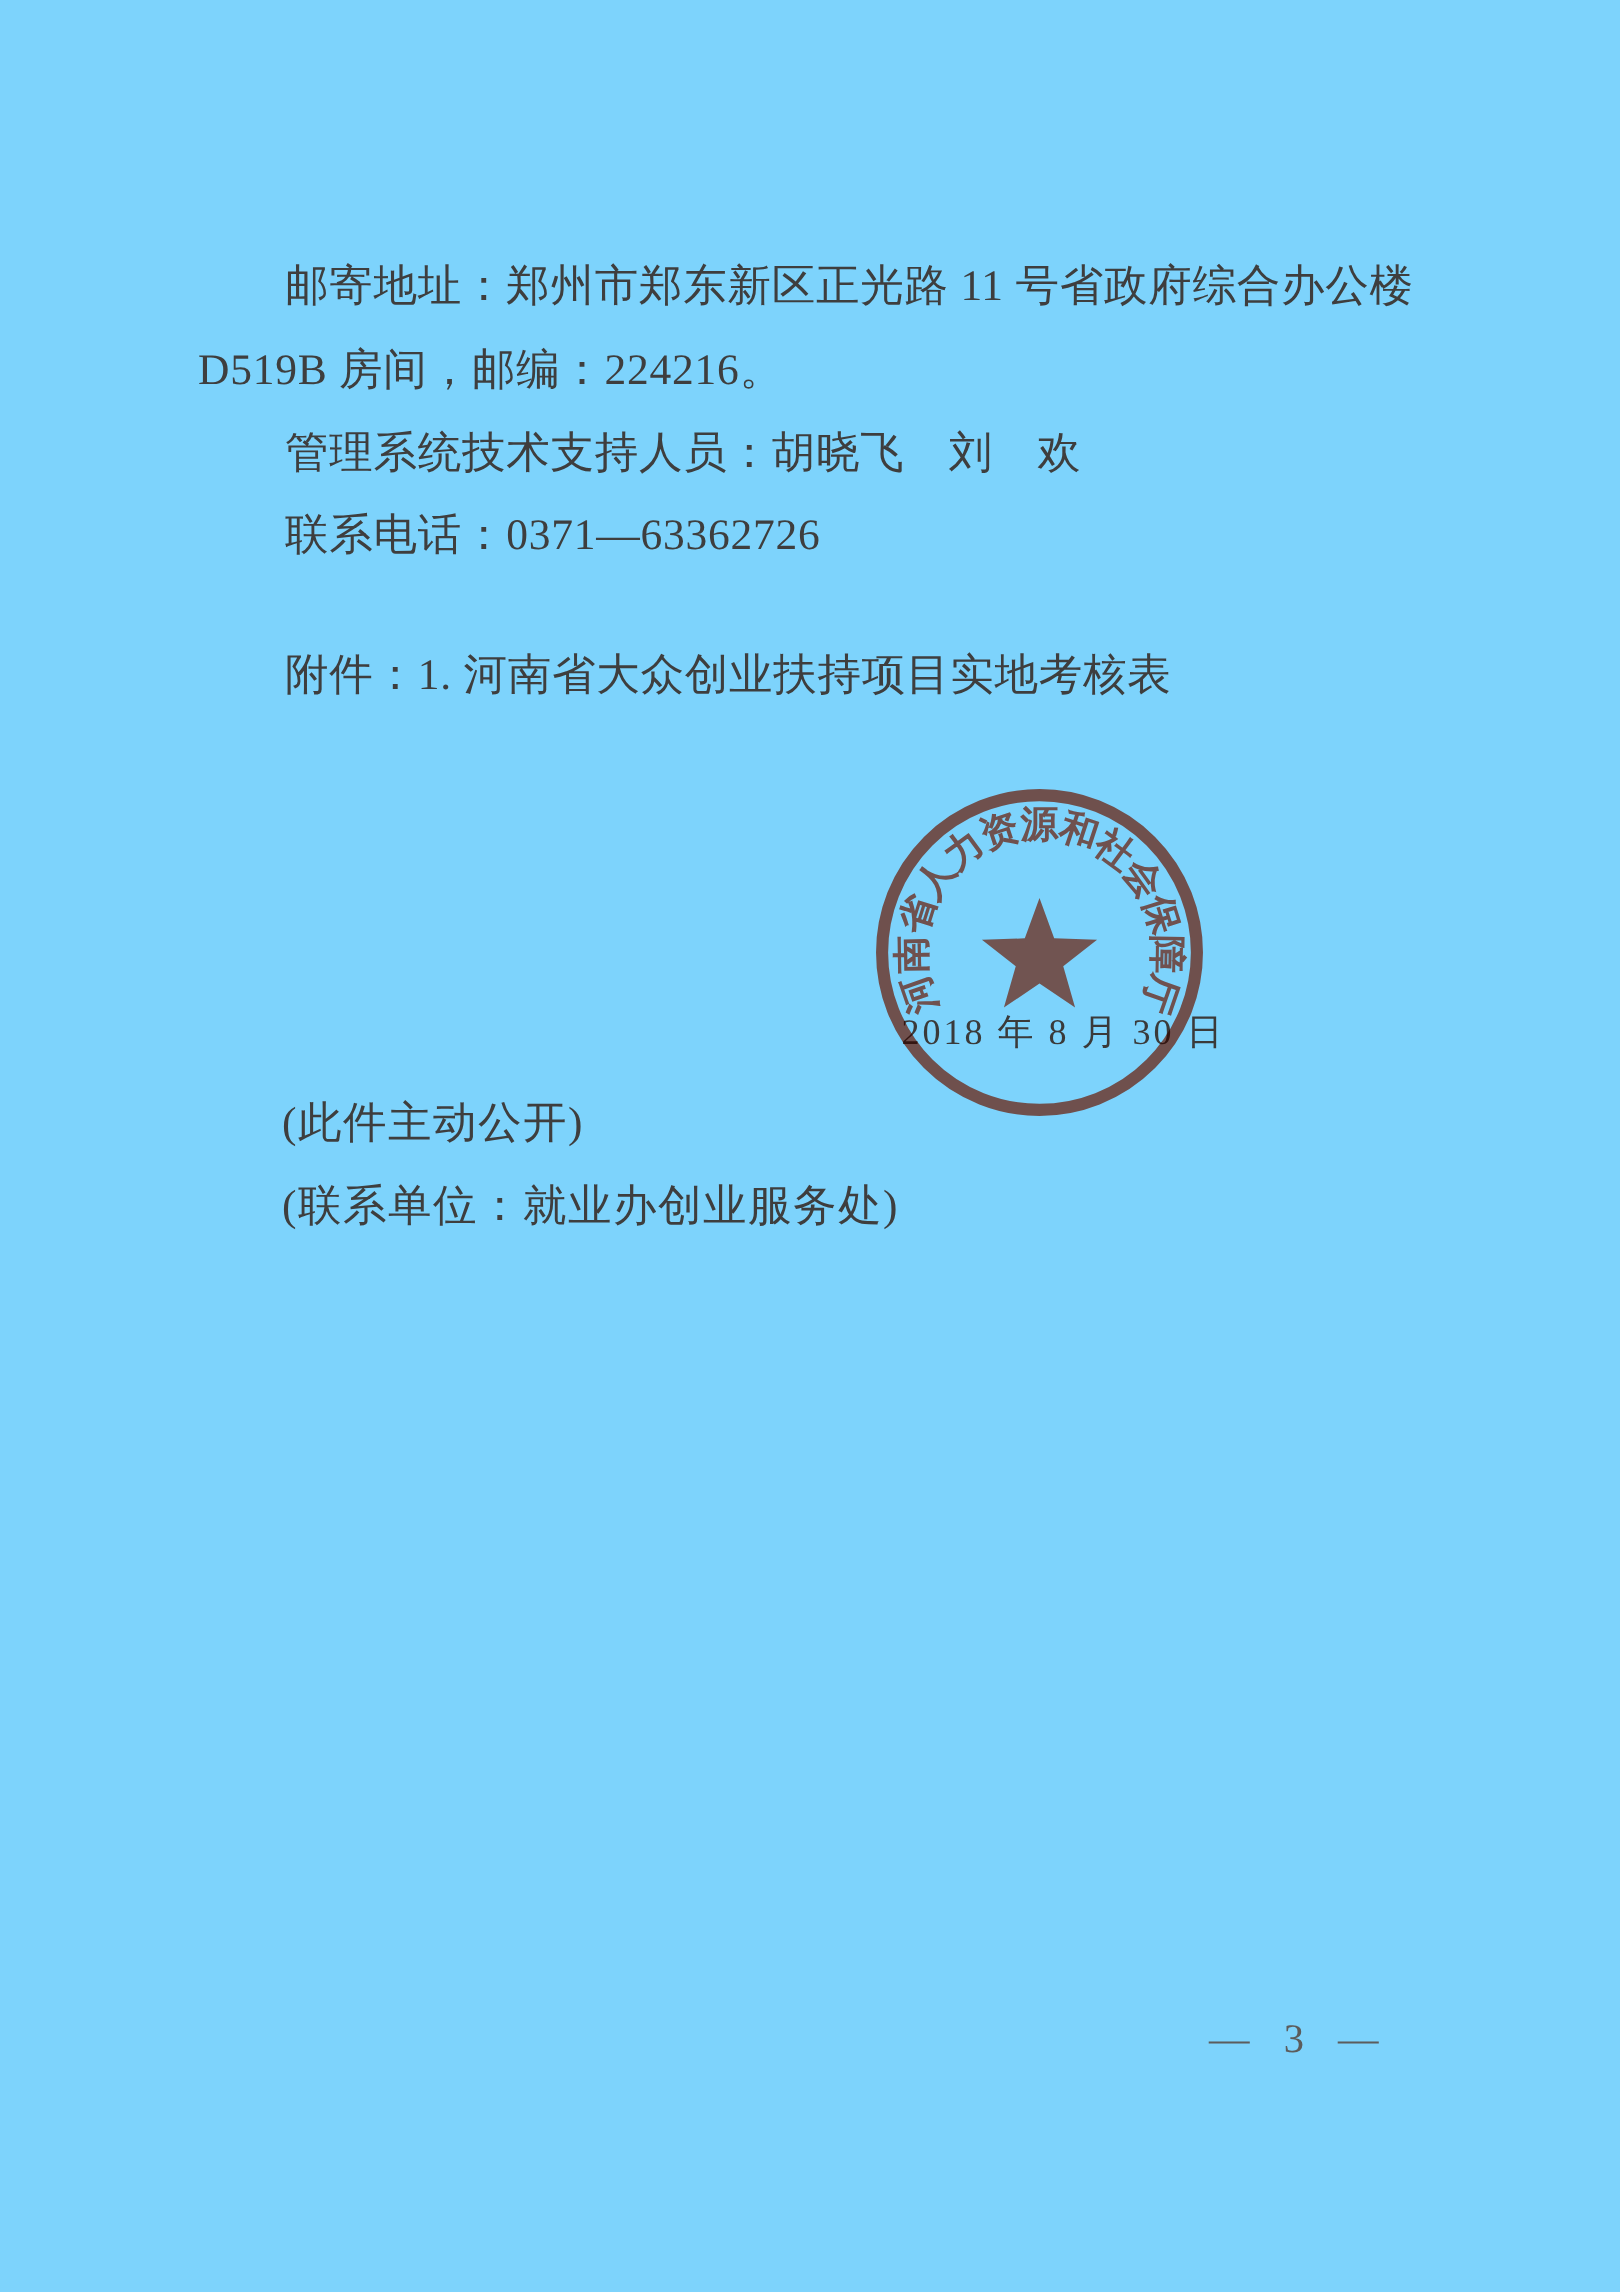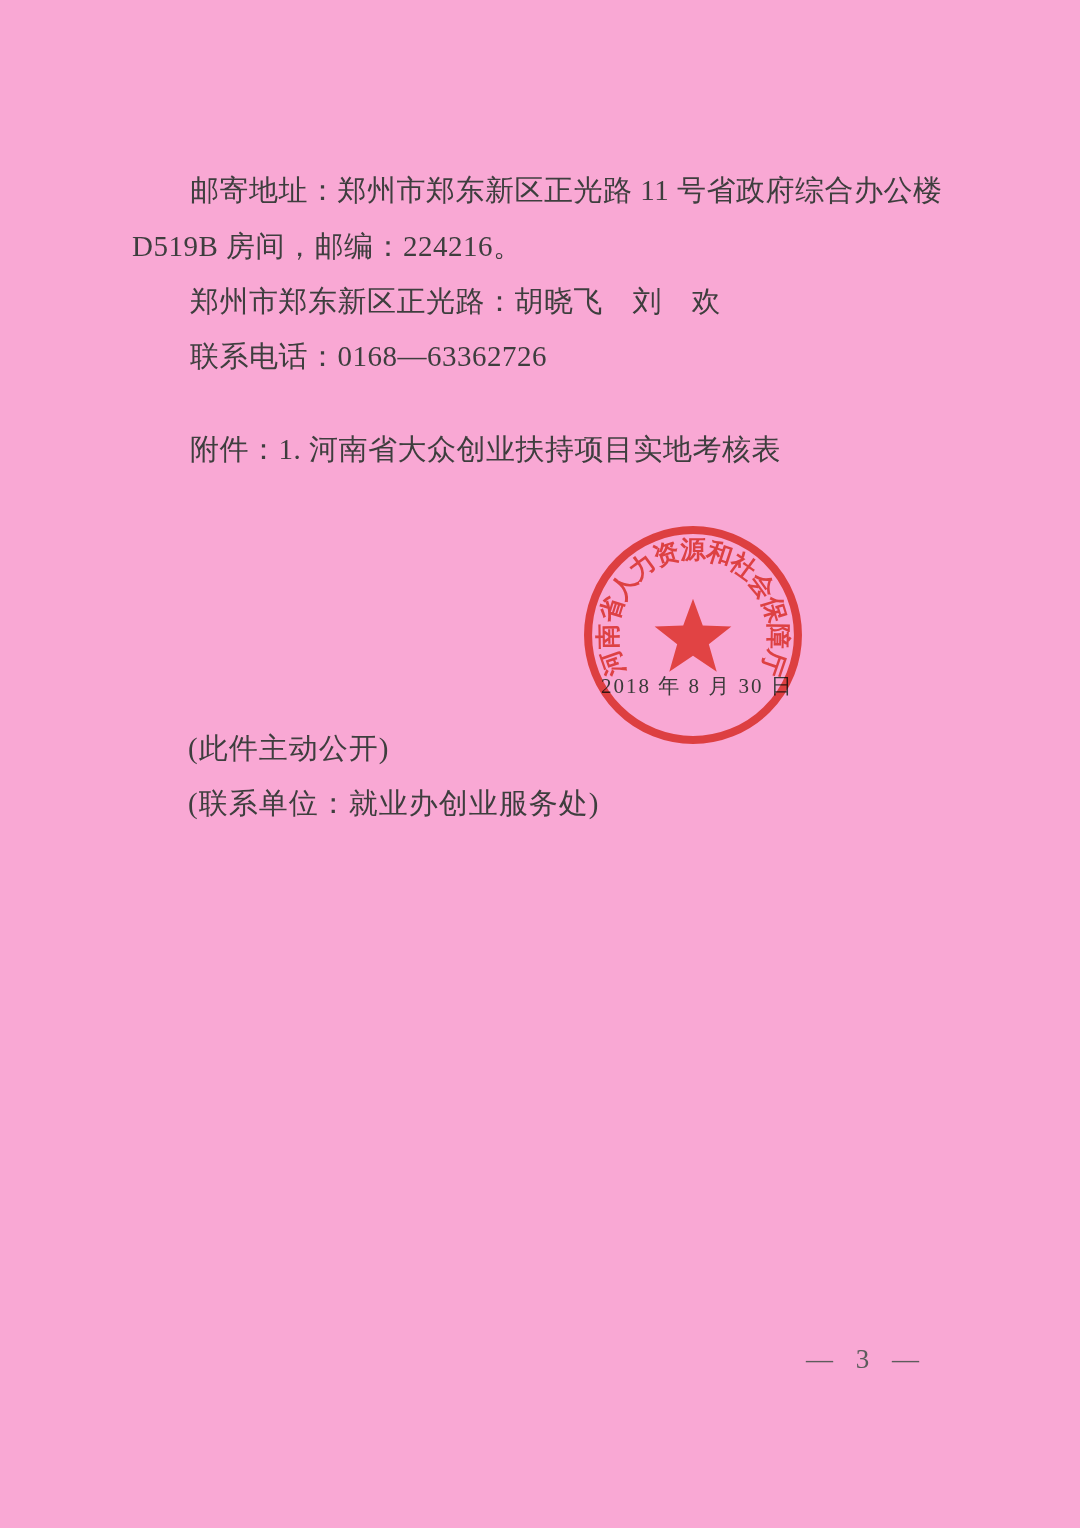--- a/index.html
+++ b/index.html
@@ -4,42 +4,42 @@
 <style>
   html, body {
     margin: 0;
     padding: 0;
     background: #fbfaf9;
   }
   .page {
     position: relative;
     width: 1080px;
     height: 1528px;
-    background: #f9a8d4;
+    background: #7dd3fc;
     overflow: hidden;
     font-family: "Liberation Serif", "DejaVu Serif", serif;
     color: #3c3c3c;
   }
   .doc-line {
     position: absolute;
     font-size: 29px;
     letter-spacing: 0.5px;
     white-space: nowrap;
     color: #3e3e3e;
   }
   .addr-line-1   { left: 190px; top: 171px; }
   .addr-line-2   { left: 132px; top: 227px; }
   .support-line  { left: 190px; top: 282px; }
   .phone-line    { left: 190px; top: 337px; }
   .attach-line-1 { left: 190px; top: 430px; }
   .attach-line-2 { left: 276px; top: 464px; }
   .date-line {
     position: absolute;
     left: 601px; top: 672px;
-    font-size: 21px;
+    font-size: 24px;
     letter-spacing: 2px;
     white-space: nowrap;
     color: #3a3a3a;
     z-index: 1;
   }
   .note-line {
     position: absolute;
     font-size: 29px;
     letter-spacing: 1px;
     white-space: nowrap;
@@ -73,23 +73,23 @@
 </style>
 </head>
 <body>
 
 <div class="page">
 
   <div class="doc-line addr-line-1">邮寄地址：郑州市郑东新区正光路 11 号省政府综合办公楼</div>
 
   <div class="doc-line addr-line-2">D519B 房间，邮编：224216。</div>
 
-  <div class="doc-line support-line">郑州市郑东新区正光路：胡晓飞　刘　欢</div>
+  <div class="doc-line support-line">管理系统技术支持人员：胡晓飞　刘　欢</div>
 
-  <div class="doc-line phone-line">联系电话：0168—63362726</div>
+  <div class="doc-line phone-line">联系电话：0371—63362726</div>
 
   <div class="doc-line attach-line-1">附件：1. 河南省大众创业扶持项目实地考核表</div>
 
 
   <div class="date-line">2018 年 8 月 30 日</div>
 
   <div class="seal-wrap">
     <svg viewBox="0 0 220 220">
       <defs>
         <path id="sealArc" d="M 44.2 148 A 76 76 0 1 1 175.8 148" fill="none"></path>

